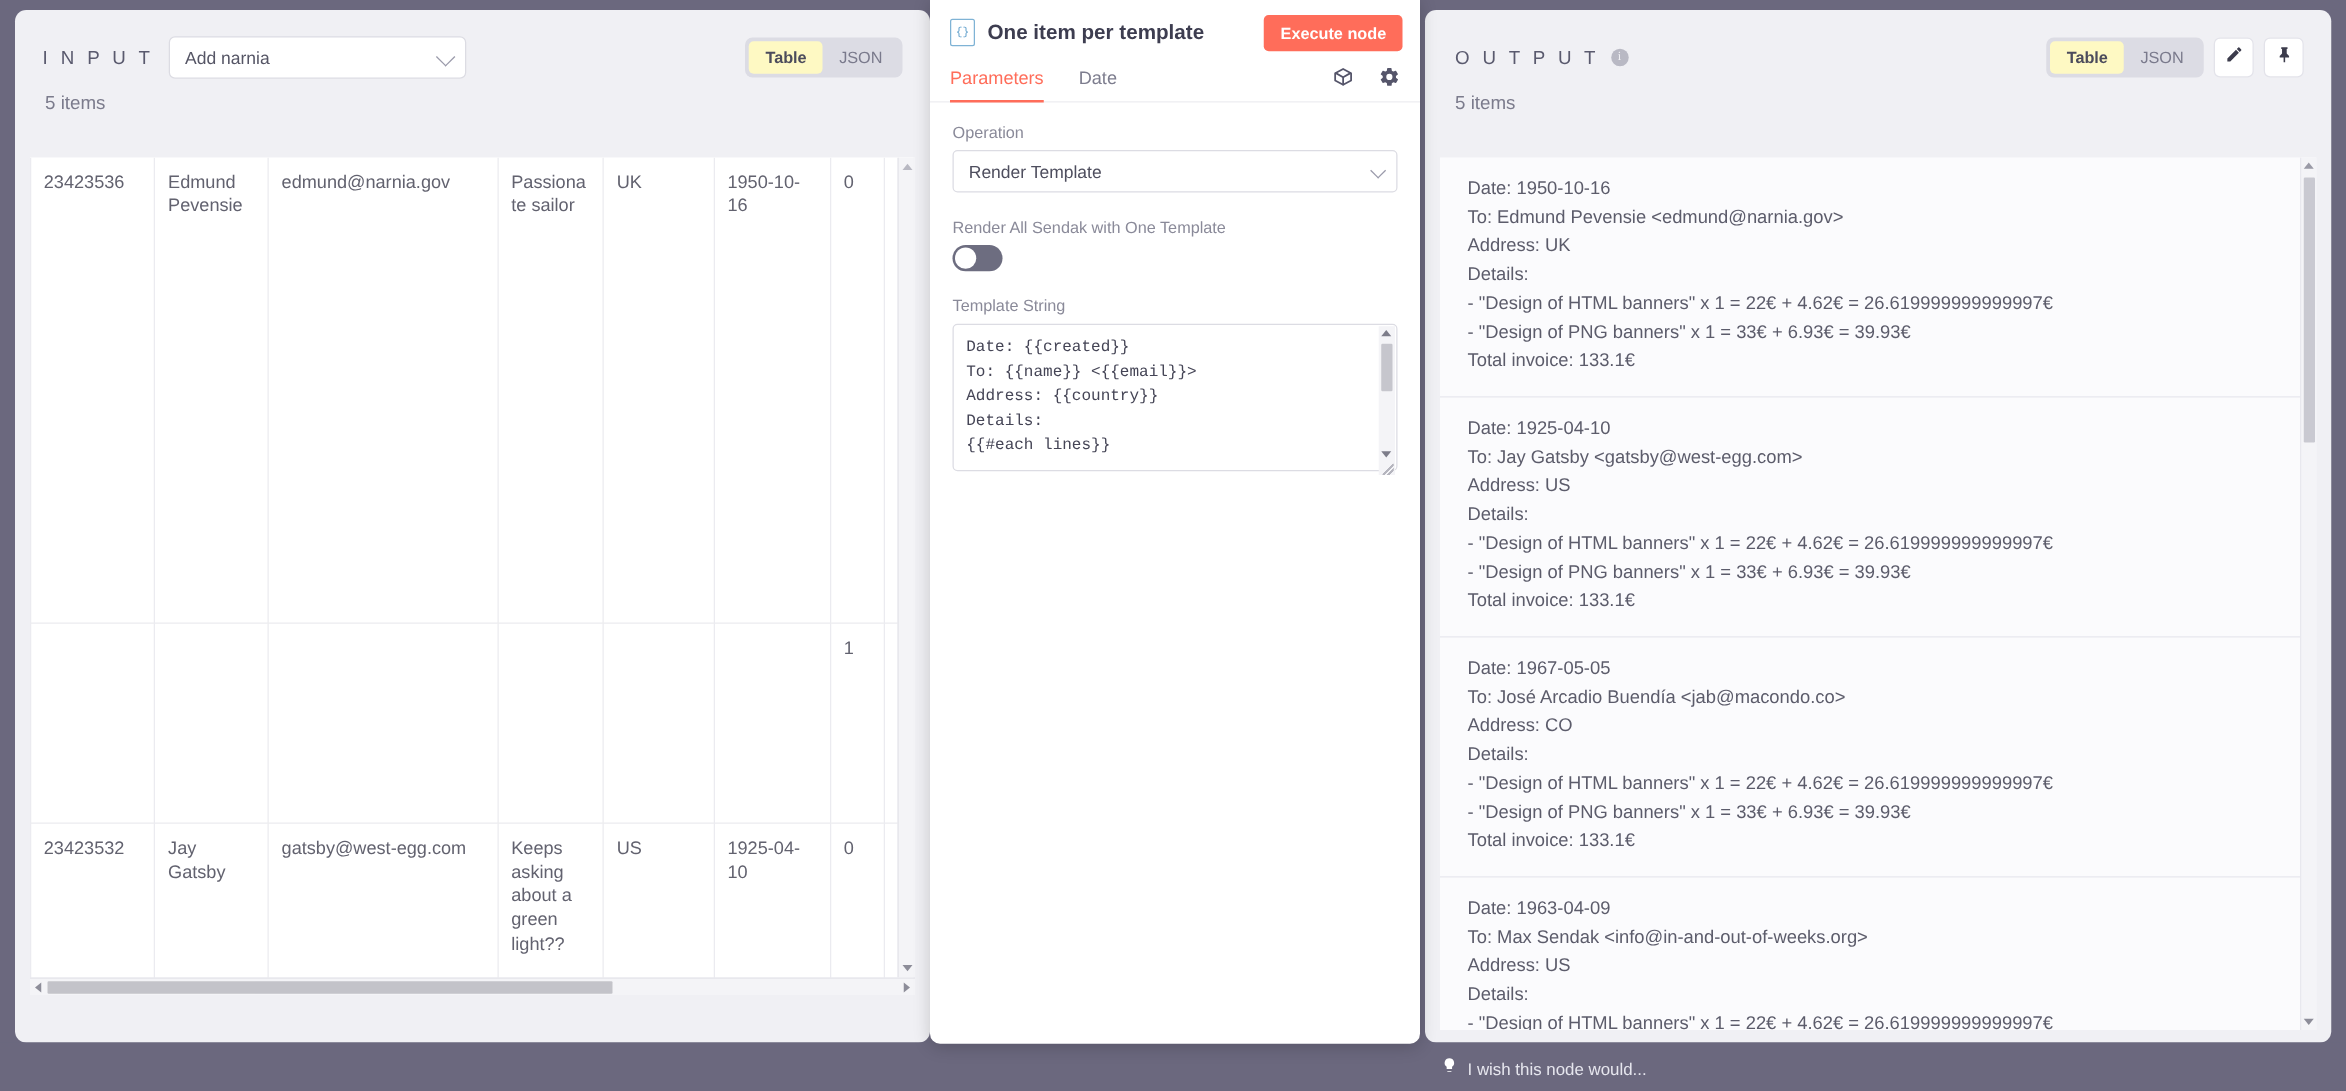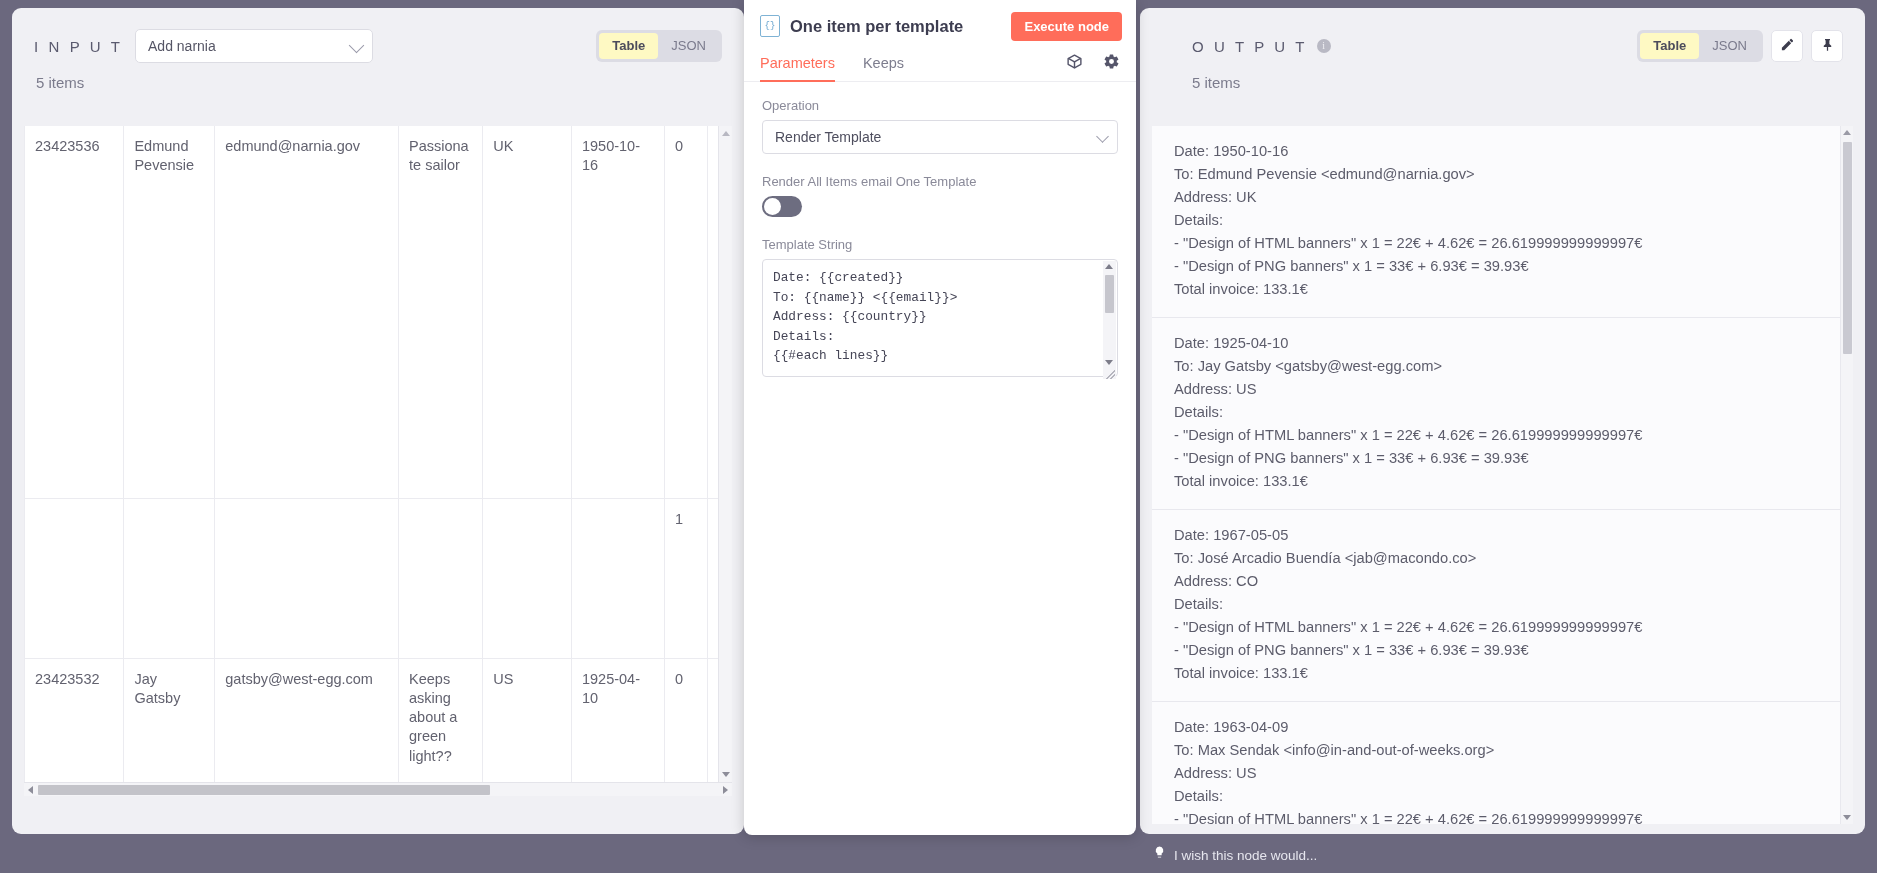--- a/index.html
+++ b/index.html
@@ -228,21 +228,21 @@
     background:
       linear-gradient(135deg, transparent 45%, #b5b5be 45%, #b5b5be 58%, transparent 58%),
       linear-gradient(135deg, transparent 70%, #b5b5be 70%, #b5b5be 83%, transparent 83%);
   }
 
   
   .output-panel {
     position: absolute; left: 1140px; top: 8px;
     width: 725px; height: 826px;
     background: #f0f0f4;
-    border-radius: 9px; overflow: hidden; padding-left: 28px;
+    border-radius: 9px; overflow: hidden;
   }
   .out-header {
     display: flex; align-items: center;
     padding: 20px 22px 0 24px; height: 56px;
   }
   .info-icon {
     width: 14px; height: 14px; border-radius: 50%;
     background: #b9b9c4; color: #f0f0f4;
     font-size: 10px; line-height: 14px; text-align: center;
     margin-left: 9px; font-family: "Liberation Serif", serif;
@@ -366,21 +366,21 @@
 
   <div class="node-panel">
     <div class="node-head">
       <span class="node-doc-icon">{}</span>
       <span class="node-title">One item per template</span>
       <button class="exec-btn">Execute node</button>
     </div>
 
     <div class="node-tabs">
       <div class="node-tab active">Parameters</div>
-      <div class="node-tab">Keeps</div>
+      <div class="node-tab">Date</div>
       <div class="tab-icons">
         <span class="icon-btn">
           <svg width="17" height="17" viewBox="0 0 24 24" fill="none" stroke="#55556a" stroke-width="2" stroke-linejoin="round">
             <path d="M21 16V8l-9-5-9 5v8l9 5 9-5z"></path>
               <path d="M3.3 7.5L12 12.5l8.7-5"></path>
               <path d="M12 12.5V21.5"></path>
           </svg>
         </span>
         <span class="icon-btn">
           <svg width="17" height="17" viewBox="0 0 24 24" fill="#55556a">
@@ -393,21 +393,21 @@
     <div class="node-body">
       <div class="group">
         <div class="field-label">Operation</div>
         <div class="select-box">
           <span>Render Template</span>
           <span class="chevron sm"></span>
         </div>
       </div>
 
       <div class="group">
-        <div class="field-label">Render All Items email One Template</div>
+        <div class="field-label">Render All Sendak with One Template</div>
         <div class="switch">
           <span class="knob"></span>
         </div>
       </div>
 
       <div class="group">
         <div class="field-label">Template String</div>
         <div class="ta-wrap">
           <textarea class="template" style="">Date: {{created}}
 To: {{name}} &lt;{{email}}&gt;

